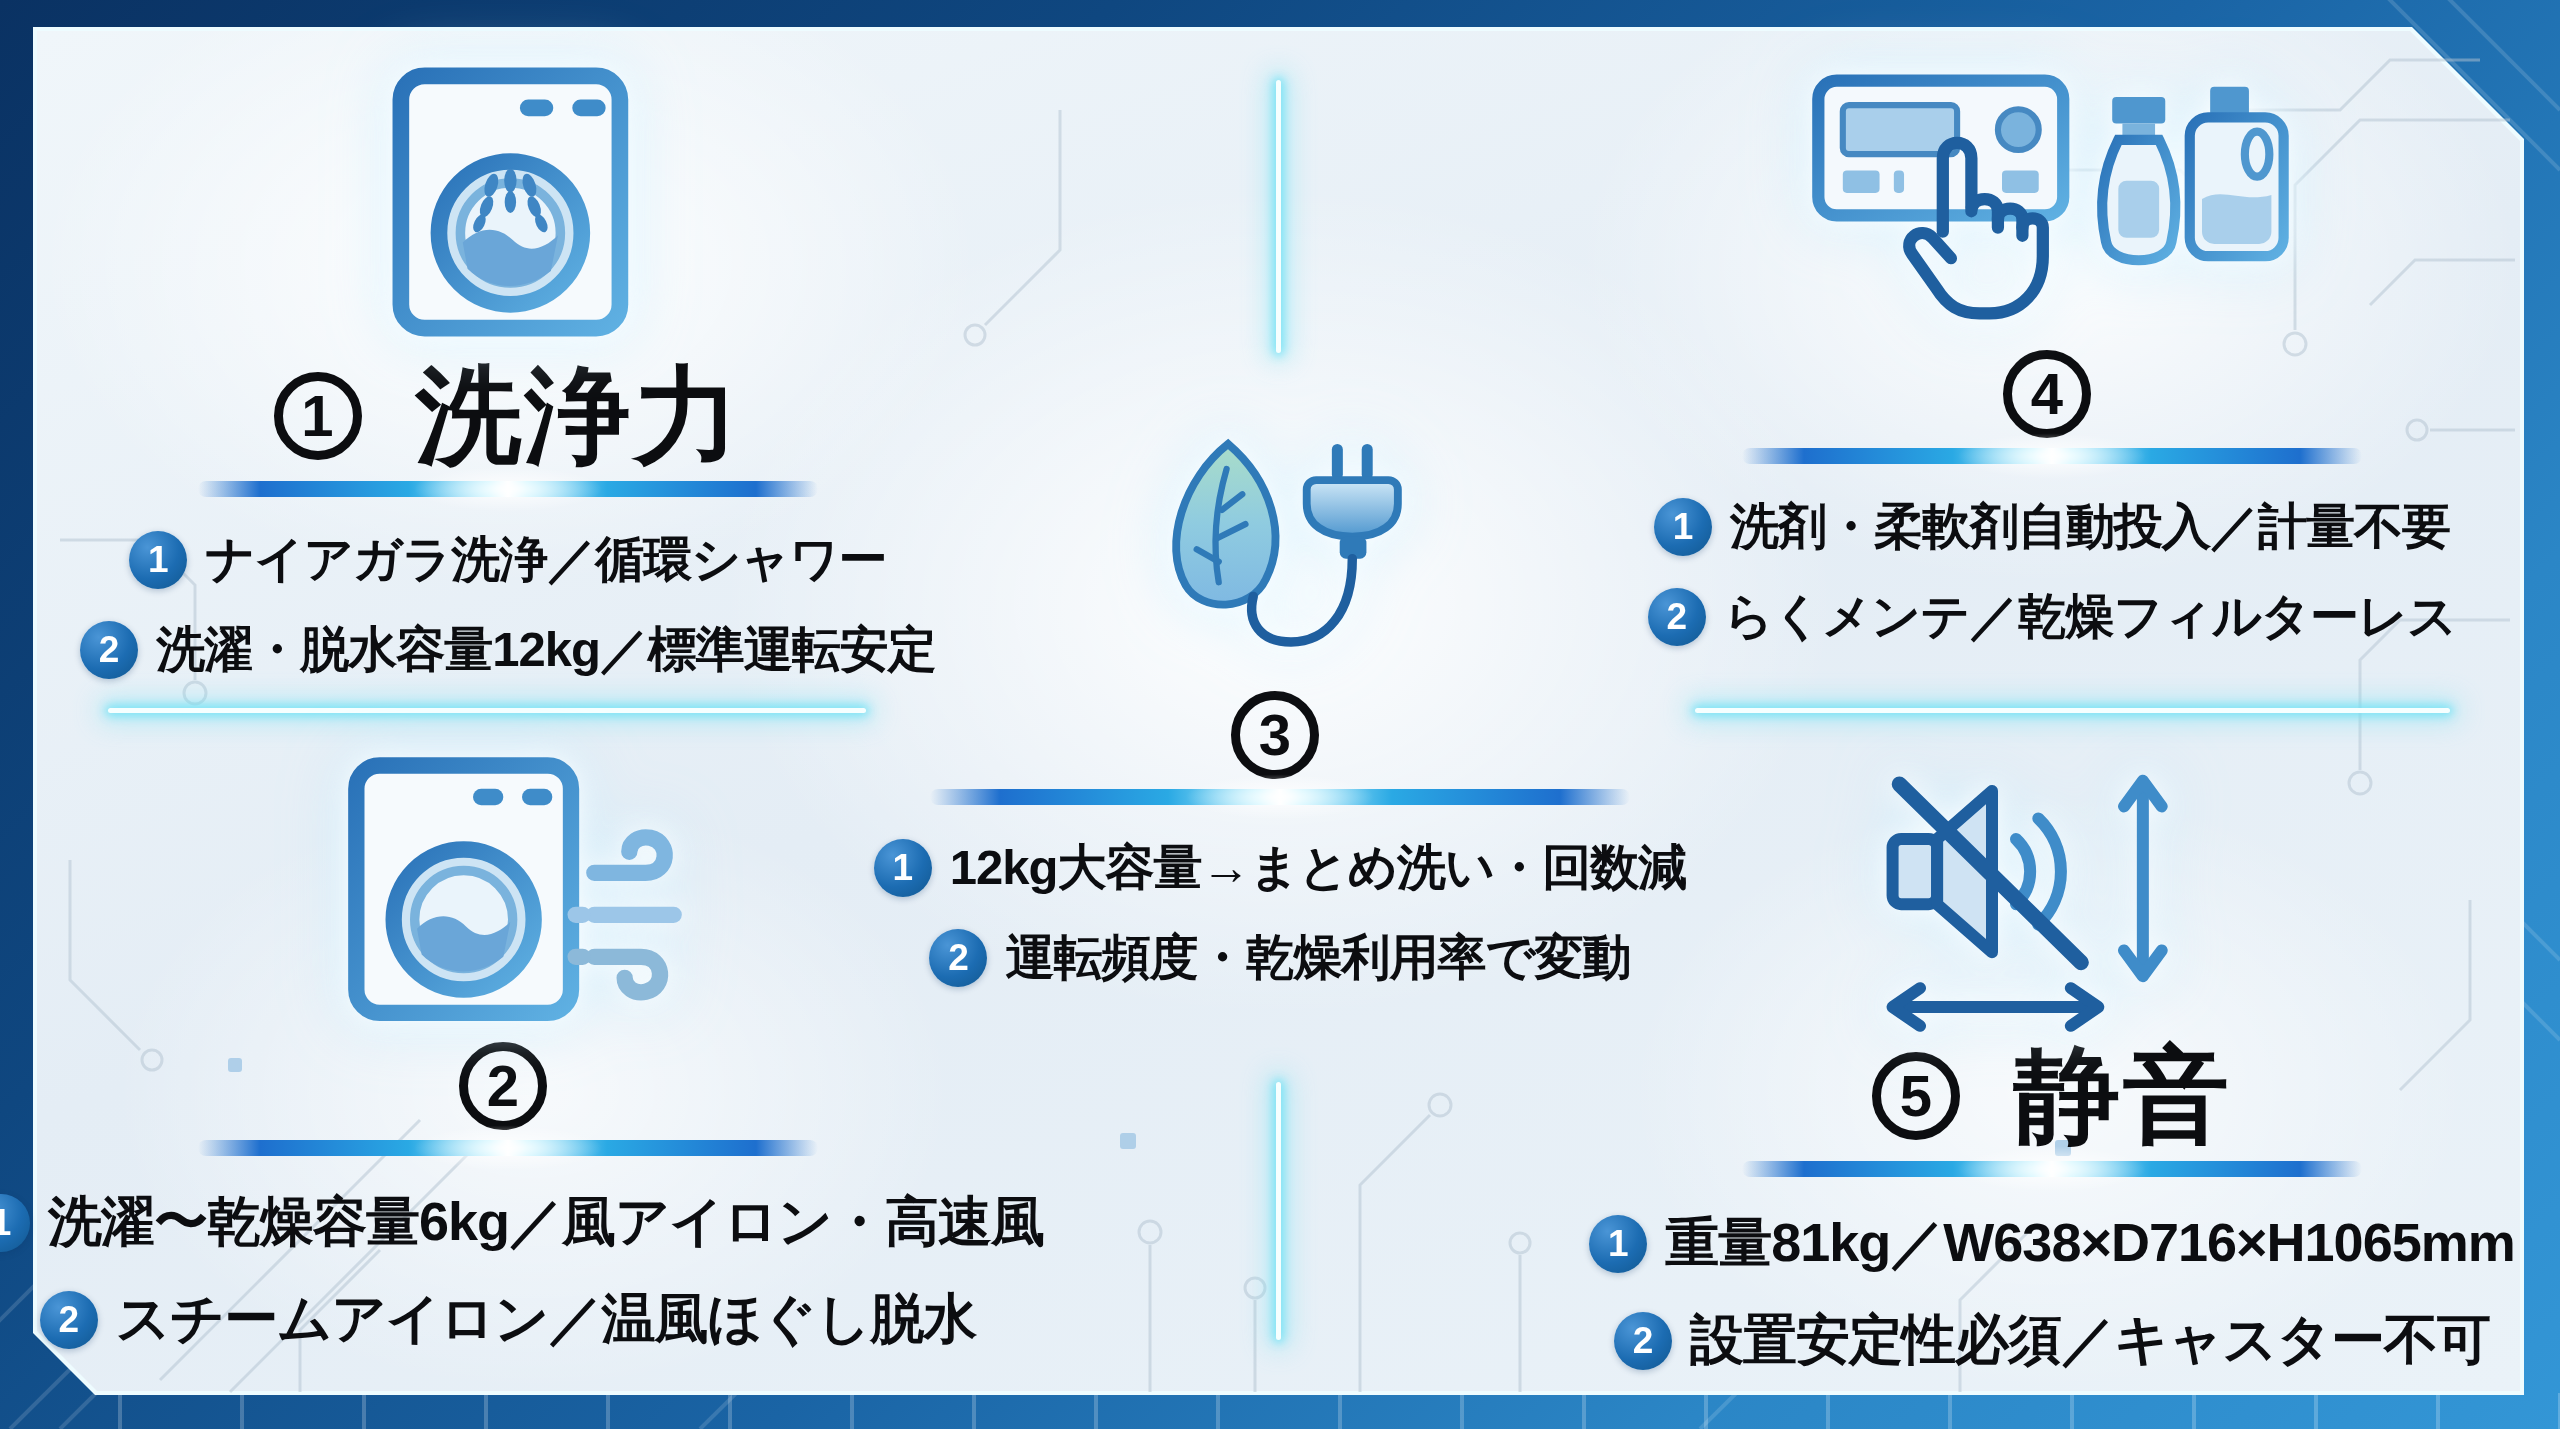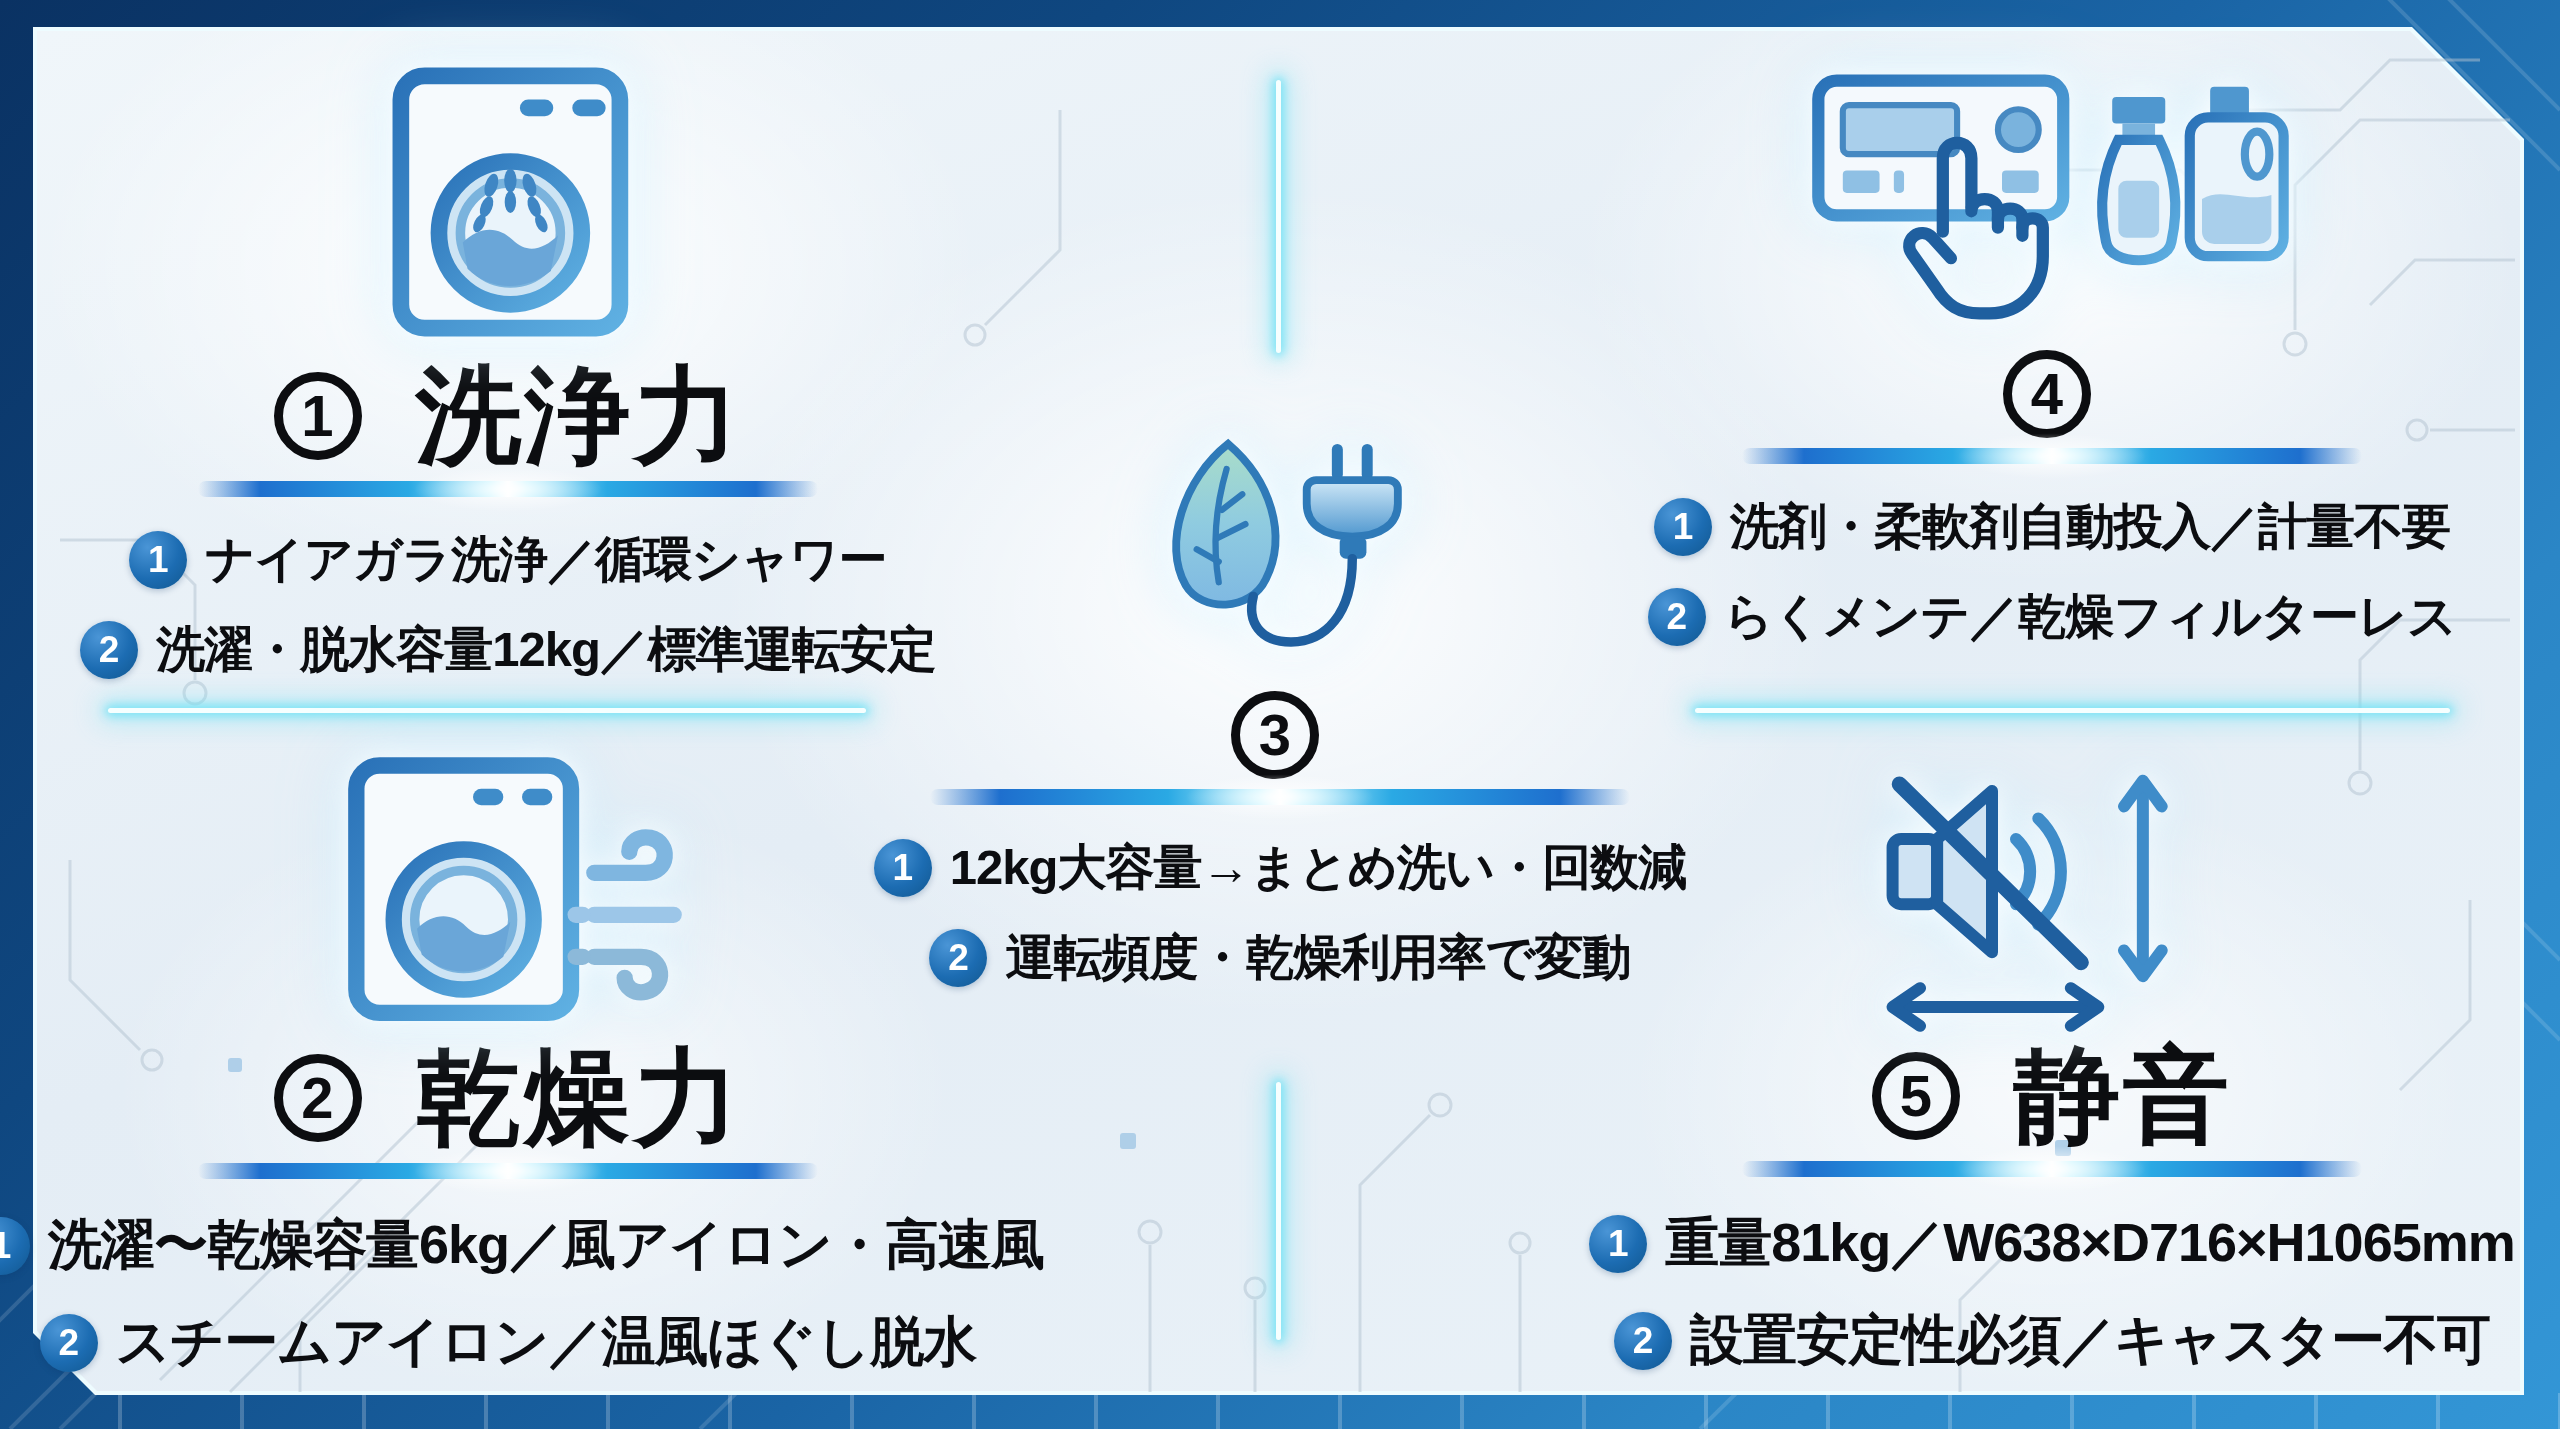--- a/index.html
+++ b/index.html
@@ -223,21 +223,20 @@
           <path d="M112,92 h20 c10,0 11,13 2,15 c-5,1 -9,-2 -9,-6" stroke="#8cb9d9" stroke-width="7"></path>
           <line x1="104" y1="74" x2="107" y2="74" stroke="#9cc6e8" stroke-width="7"></line>
           <line x1="104" y1="92" x2="107" y2="92" stroke="#8cb9d9" stroke-width="7"></line>
         </g>
       </svg>
     </div>
     <div class="title-row">
       <span class="circ-num">
           <span>2</span>
         </span>
-      <span class="title-text">乾燥力</span>
     </div>
     <div class="underline"></div>
     <div class="bullets">
       <div class="bullet">
         <span class="badge">1</span>
         <span class="bullet-text">洗濯〜乾燥容量6kg／風アイロン・高速風</span>
       </div>
       <div class="bullet">
         <span class="badge">2</span>
         <span class="bullet-text">スチームアイロン／温風ほぐし脱水</span>

